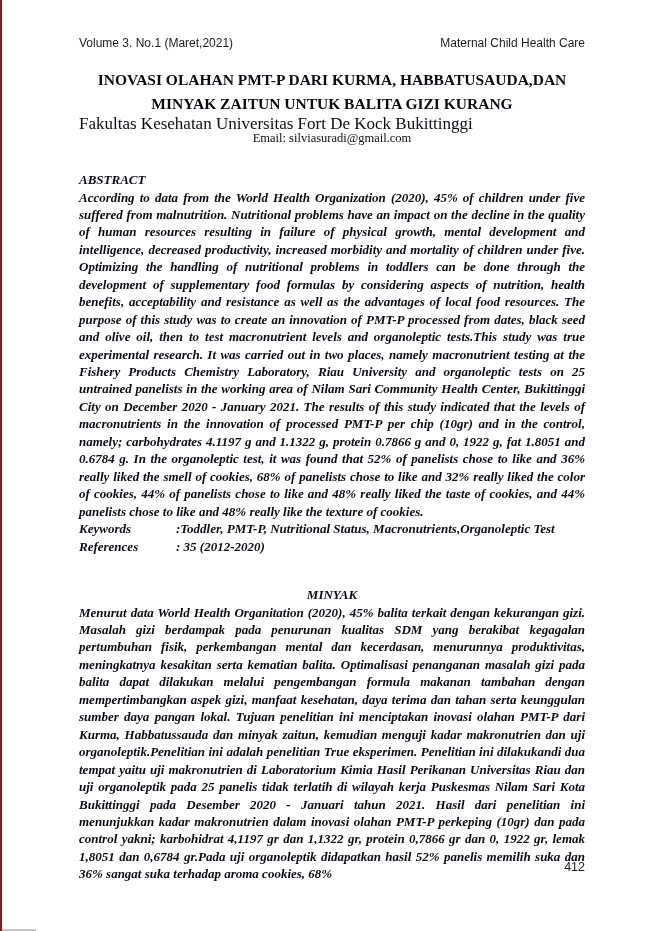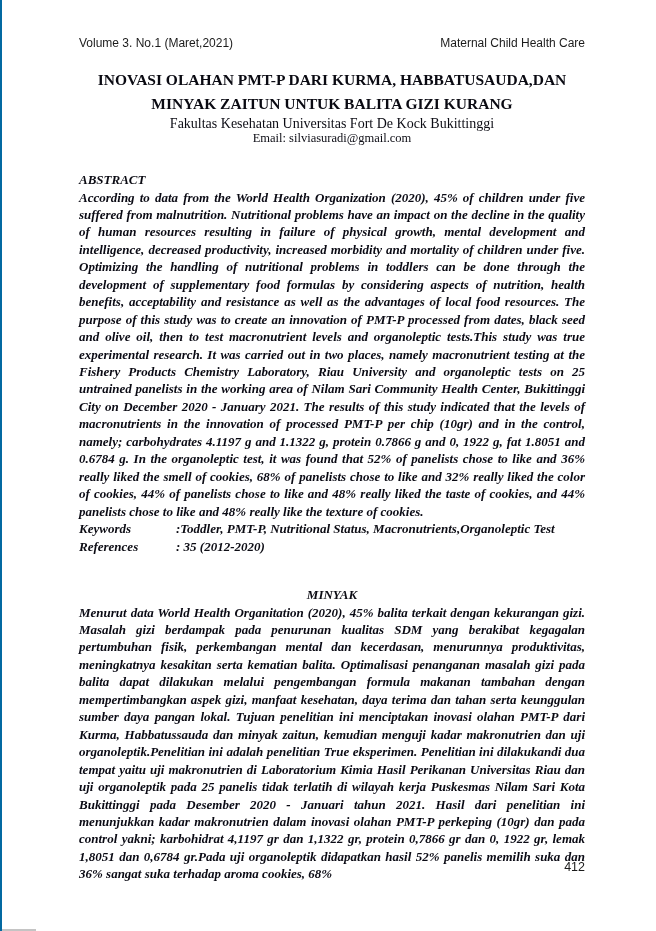--- a/index.html
+++ b/index.html
@@ -9,21 +9,21 @@
     height: 931px;
     position: relative;
     font-family: "Liberation Serif", serif;
     color: #0c0c14;
     overflow: hidden;
   }
   .page {
     width: 656px;
     height: 931px;
     background: #ffffff;
-    border-left: 2px solid #0369a1;
+    border-left: 2px solid #7f1d1d;
     position: relative;
     padding: 36px 71px 0 77px;
   }
   .page::after {
     content: "";
     position: absolute;
     left: 0; bottom: 0;
     width: 34px; height: 2px;
     background: #c4c4c4;
   }
@@ -44,22 +44,21 @@
   }
   .authors {
     margin-top: 9px;
     text-align: center;
     font-weight: bold;
     font-size: 12px;
     line-height: 14px;
   }
   .authors sup { font-size: 8px; }
   .affiliation {
-    text-align: center;
-    font-size: 14px;
+    font-size: 17px;
     line-height: 13px;
     margin-top: 1px;
   }
   .email-line {
     text-align: center;
     font-size: 12.5px;
     line-height: 15px;
     margin-top: 1px;
   }
   .abstract-heading {

